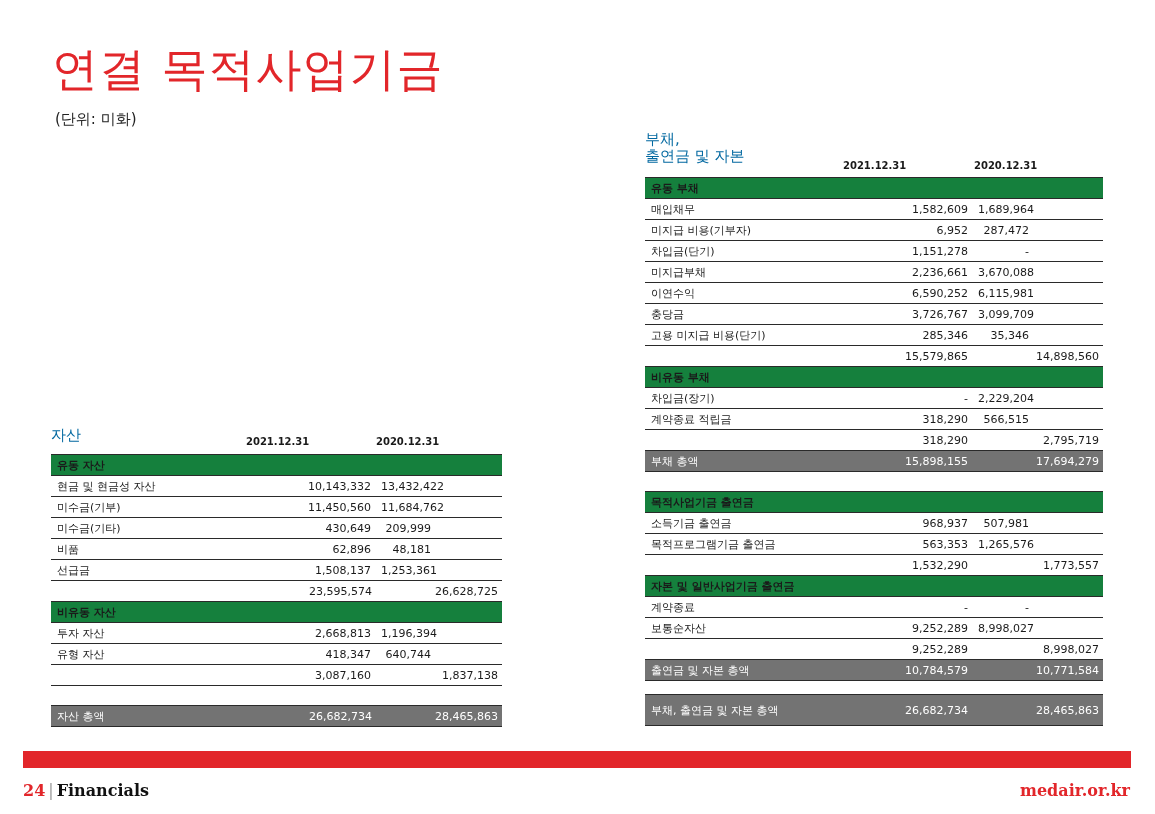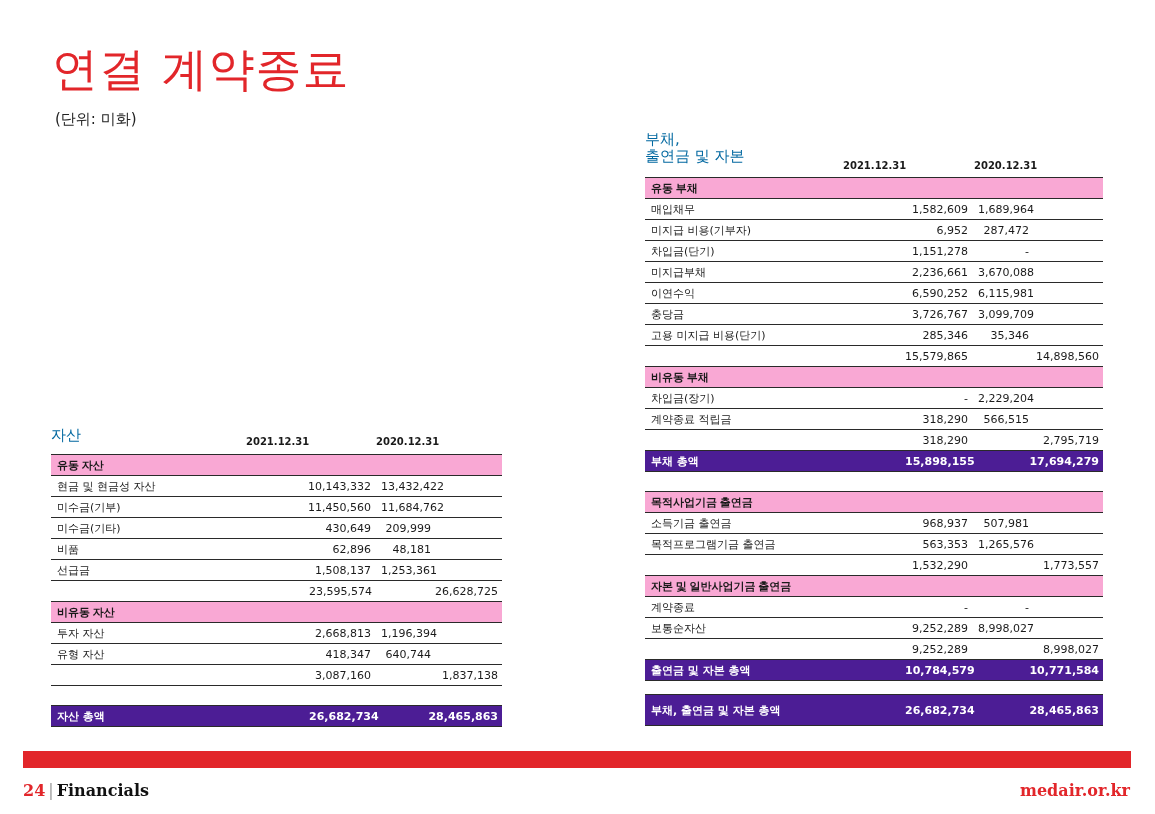--- a/index.html
+++ b/index.html
@@ -9,38 +9,38 @@
                 letter-spacing: 1px; line-height: 1; font-weight: normal; margin: 0; }
   .unit-note { position: absolute; left: 55px; top: 110px; font-size: 15px; color: #222; }
 
   .section-title { position: absolute; color: #0369a1; font-size: 15px; line-height: 17px; }
   .col-head { position: absolute; font-size: 10px; font-weight: bold; color: #1a1a1a; }
 
   table.fin { position: absolute; border-collapse: collapse; font-size: 11px; table-layout: fixed; }
   table.fin td { height: 20px; padding: 0 4px 0 6px; border-bottom: 1.5px solid #2a2a2a;
                  white-space: nowrap; color: #1a1a1a; }
   table.fin tr.top td { border-top: 1.5px solid #2a2a2a; }
-  table.fin tr.group td { background: #f9a8d4; font-weight: bold; font-family: Liberation Serif, serif; }
-  table.fin tr.total td { background: #4c1d95; color: #ffffff; font-weight: bold; }
+  table.fin tr.group td { background: #15803d; font-weight: bold; }
+  table.fin tr.total td { background: #737373; color: #ffffff; font-weight: normal; }
   table.fin tr.spacer td { border-bottom: 1.5px solid #2a2a2a; height: 19px; }
   table.fin tr.bigtotal td { height: 30px; }
   .num { text-align: right; }
 
   .footer-bar { position: absolute; left: 23px; top: 751px; width: 1108px; height: 17px; background: #e2262a; }
   .footer-left { position: absolute; left: 23px; top: 781px; font-family: "DejaVu Serif", "Liberation Serif", serif;
                  font-size: 16px; font-weight: bold; color: #111; }
   .footer-left .pnum { color: #e2262a; }
   .footer-left .sep { color: #999; font-weight: normal; margin: 0 3px; }
   .footer-right { position: absolute; right: 25px; top: 781px; font-family: "DejaVu Serif", "Liberation Serif", serif;
                   font-size: 16px; font-weight: bold; color: #e2262a; }
 </style>
 </head>
 <body>
 
-<h1 class="page-title">연결 계약종료</h1>
+<h1 class="page-title">연결 목적사업기금</h1>
 <div class="unit-note">(단위: 미화)</div>
 
 <div class="section-title" style="left:51px; top:427px;">자산</div>
 <div class="col-head" style="left:246px; top:436px;">2021.12.31</div>
 <div class="col-head" style="left:376px; top:436px;">2020.12.31</div>
 
 <table class="fin" style="left:51px; top:454px; width:451px;">
   <colgroup>
       <col style="width:185px">
       <col style="width:67px">

